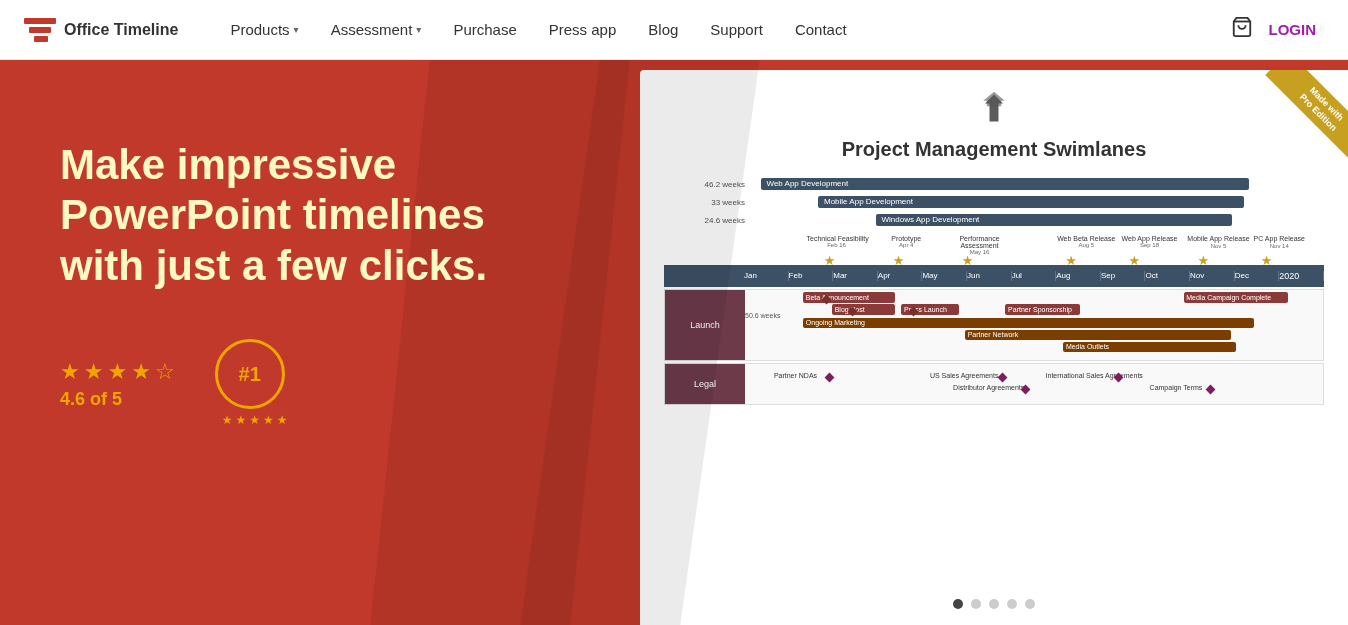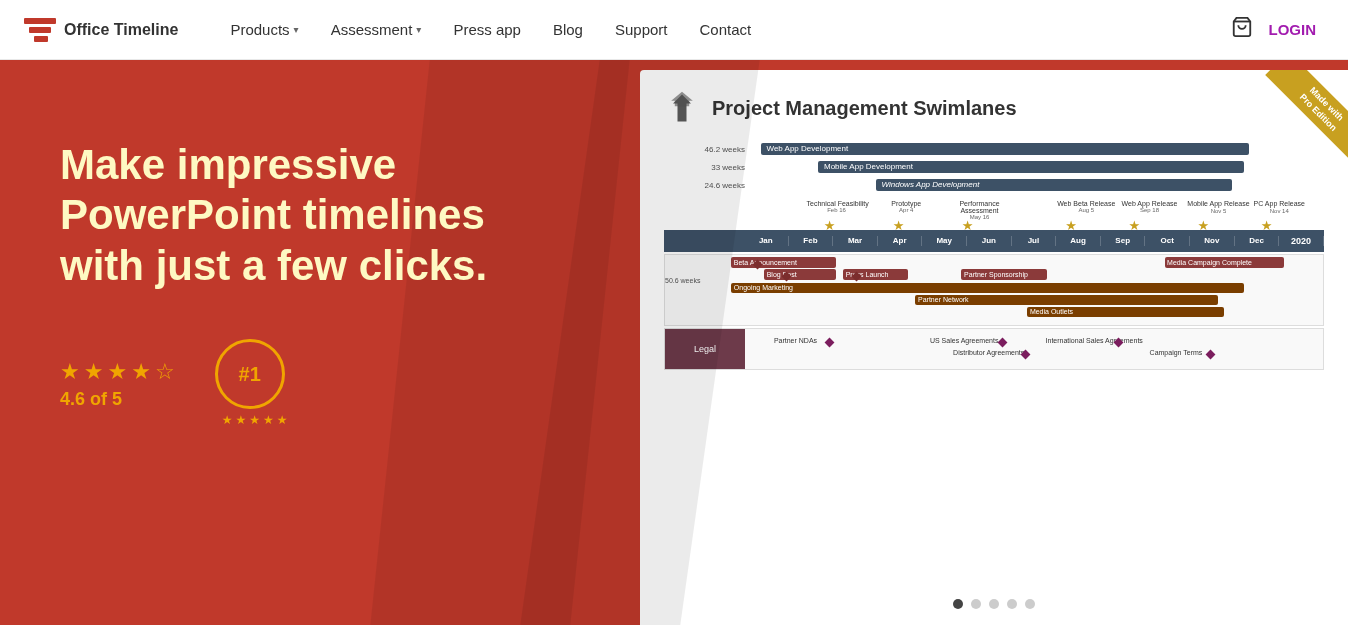--- a/index.html
+++ b/index.html
@@ -173,20 +173,21 @@
     .chart-container {
       padding: 20px 24px;
       height: 100%;
       position: relative;
     }
     .chart-header {
       display: flex;
       align-items: center;
       gap: 12px;
       margin-bottom: 16px;
+      flex-direction: column;
     }
     .chart-logo {
       width: 36px;
       height: 36px;
     }
     .chart-title {
       font-size: 20px;
       font-weight: 600;
       color: #333;
     }
@@ -221,24 +222,24 @@
       height: 22px;
       margin-bottom: 2px;
     }
     .timeline-label-spacer { width: 80px; flex-shrink: 0; }
     .timeline-months {
       flex: 1;
       display: flex;
     }
     .month-cell {
       flex: 1;
-      text-align: center;
+      text-align: left;
       color: #fff;
       font-size: 8px;
-      font-weight: 700;
+      font-weight: 400;
       border-right: 1px solid rgba(255,255,255,0.2);
     }
     
     .swimlane-section {
       display: flex;
       border: 1px solid #ddd;
       margin-bottom: 2px;
     }
     .swimlane-name {
       width: 80px;
@@ -320,20 +321,23 @@
 
   <a class="nav-item">
     <span>Products</span>
     <span class="nav-chevron">▾</span>
   </a>
   <a class="nav-item">
     <span>Assessment</span>
     <span class="nav-chevron">▾</span>
   </a>
   <a class="nav-item">
+    <span>Purchase</span>
+  </a>
+  <a class="nav-item">
     <span>Press app</span>
   </a>
   <a class="nav-item">
     <span>Blog</span>
   </a>
   <a class="nav-item">
     <span>Support</span>
   </a>
   <a class="nav-item">
     <span>Contact</span>
@@ -416,21 +420,21 @@
           <div class="gantt-bar-wrap" style="position:relative;height:13px;flex:1;">
             <div style="position:absolute;left:12%;width:74%;height:12px;background:#3d5166;border-radius:2px;display:flex;align-items:center;padding-left:6px;">
               <span style="color:#fff;font-size:8px;">Mobile App Development</span>
             </div>
           </div>
         </div>
 
         <div class="gantt-row">
           <div class="gantt-label" style="font-size:8px;color:#555;width:85px;text-align:right;padding-right:4px;flex-shrink:0;">24.6 weeks</div>
           <div class="gantt-bar-wrap" style="position:relative;height:13px;flex:1;">
-            <div style="position:absolute;left:22%;width:62%;height:12px;background:#3d5166;border-radius:2px;display:flex;align-items:center;padding-left:6px;font-style:italic;">
+            <div style="position:absolute;left:22%;width:62%;height:12px;background:#3d5166;border-radius:2px;display:flex;align-items:center;padding-left:6px;">
               <span style="color:#fff;font-size:8px;">Windows App Development</span>
             </div>
           </div>
         </div>
       </div>
 
       <div style="display:flex;margin-bottom:2px;">
         <div style="width:85px;flex-shrink:0;"></div>
         <div style="flex:1;position:relative;height:28px;">
           <div style="position:absolute;left:10%;top:0;text-align:center;width:60px;">
@@ -480,20 +484,21 @@
           <div class="month-cell">Aug</div>
           <div class="month-cell">Sep</div>
           <div class="month-cell">Oct</div>
           <div class="month-cell">Nov</div>
           <div class="month-cell">Dec</div>
           <div class="month-cell" style="font-size:9px;">2020</div>
         </div>
       </div>
 
       <div class="swimlane-section">
+        <div class="swimlane-name">Launch</div>
         <div class="swimlane-content" style="min-height:70px;position:relative;">
 
           <span style="position:absolute;left:0;top:22px;font-size:7px;color:#555;">50.6 weeks</span>
 
           <div style="position:absolute;left:10%;top:2px;height:11px;width:16%;background:#8b3a3a;border-radius:2px;font-size:7px;color:#fff;padding-left:3px;line-height:11px;overflow:hidden;">Beta Announcement</div>
 
           <div style="position:absolute;left:15%;top:14px;height:11px;width:11%;background:#8b3a3a;border-radius:2px;font-size:7px;color:#fff;padding-left:3px;line-height:11px;overflow:hidden;">Blog Post</div>
 
           <div style="position:absolute;left:27%;top:14px;height:11px;width:10%;background:#8b3a3a;border-radius:2px;font-size:7px;color:#fff;padding-left:3px;line-height:11px;overflow:hidden;">Press Launch</div>
 

